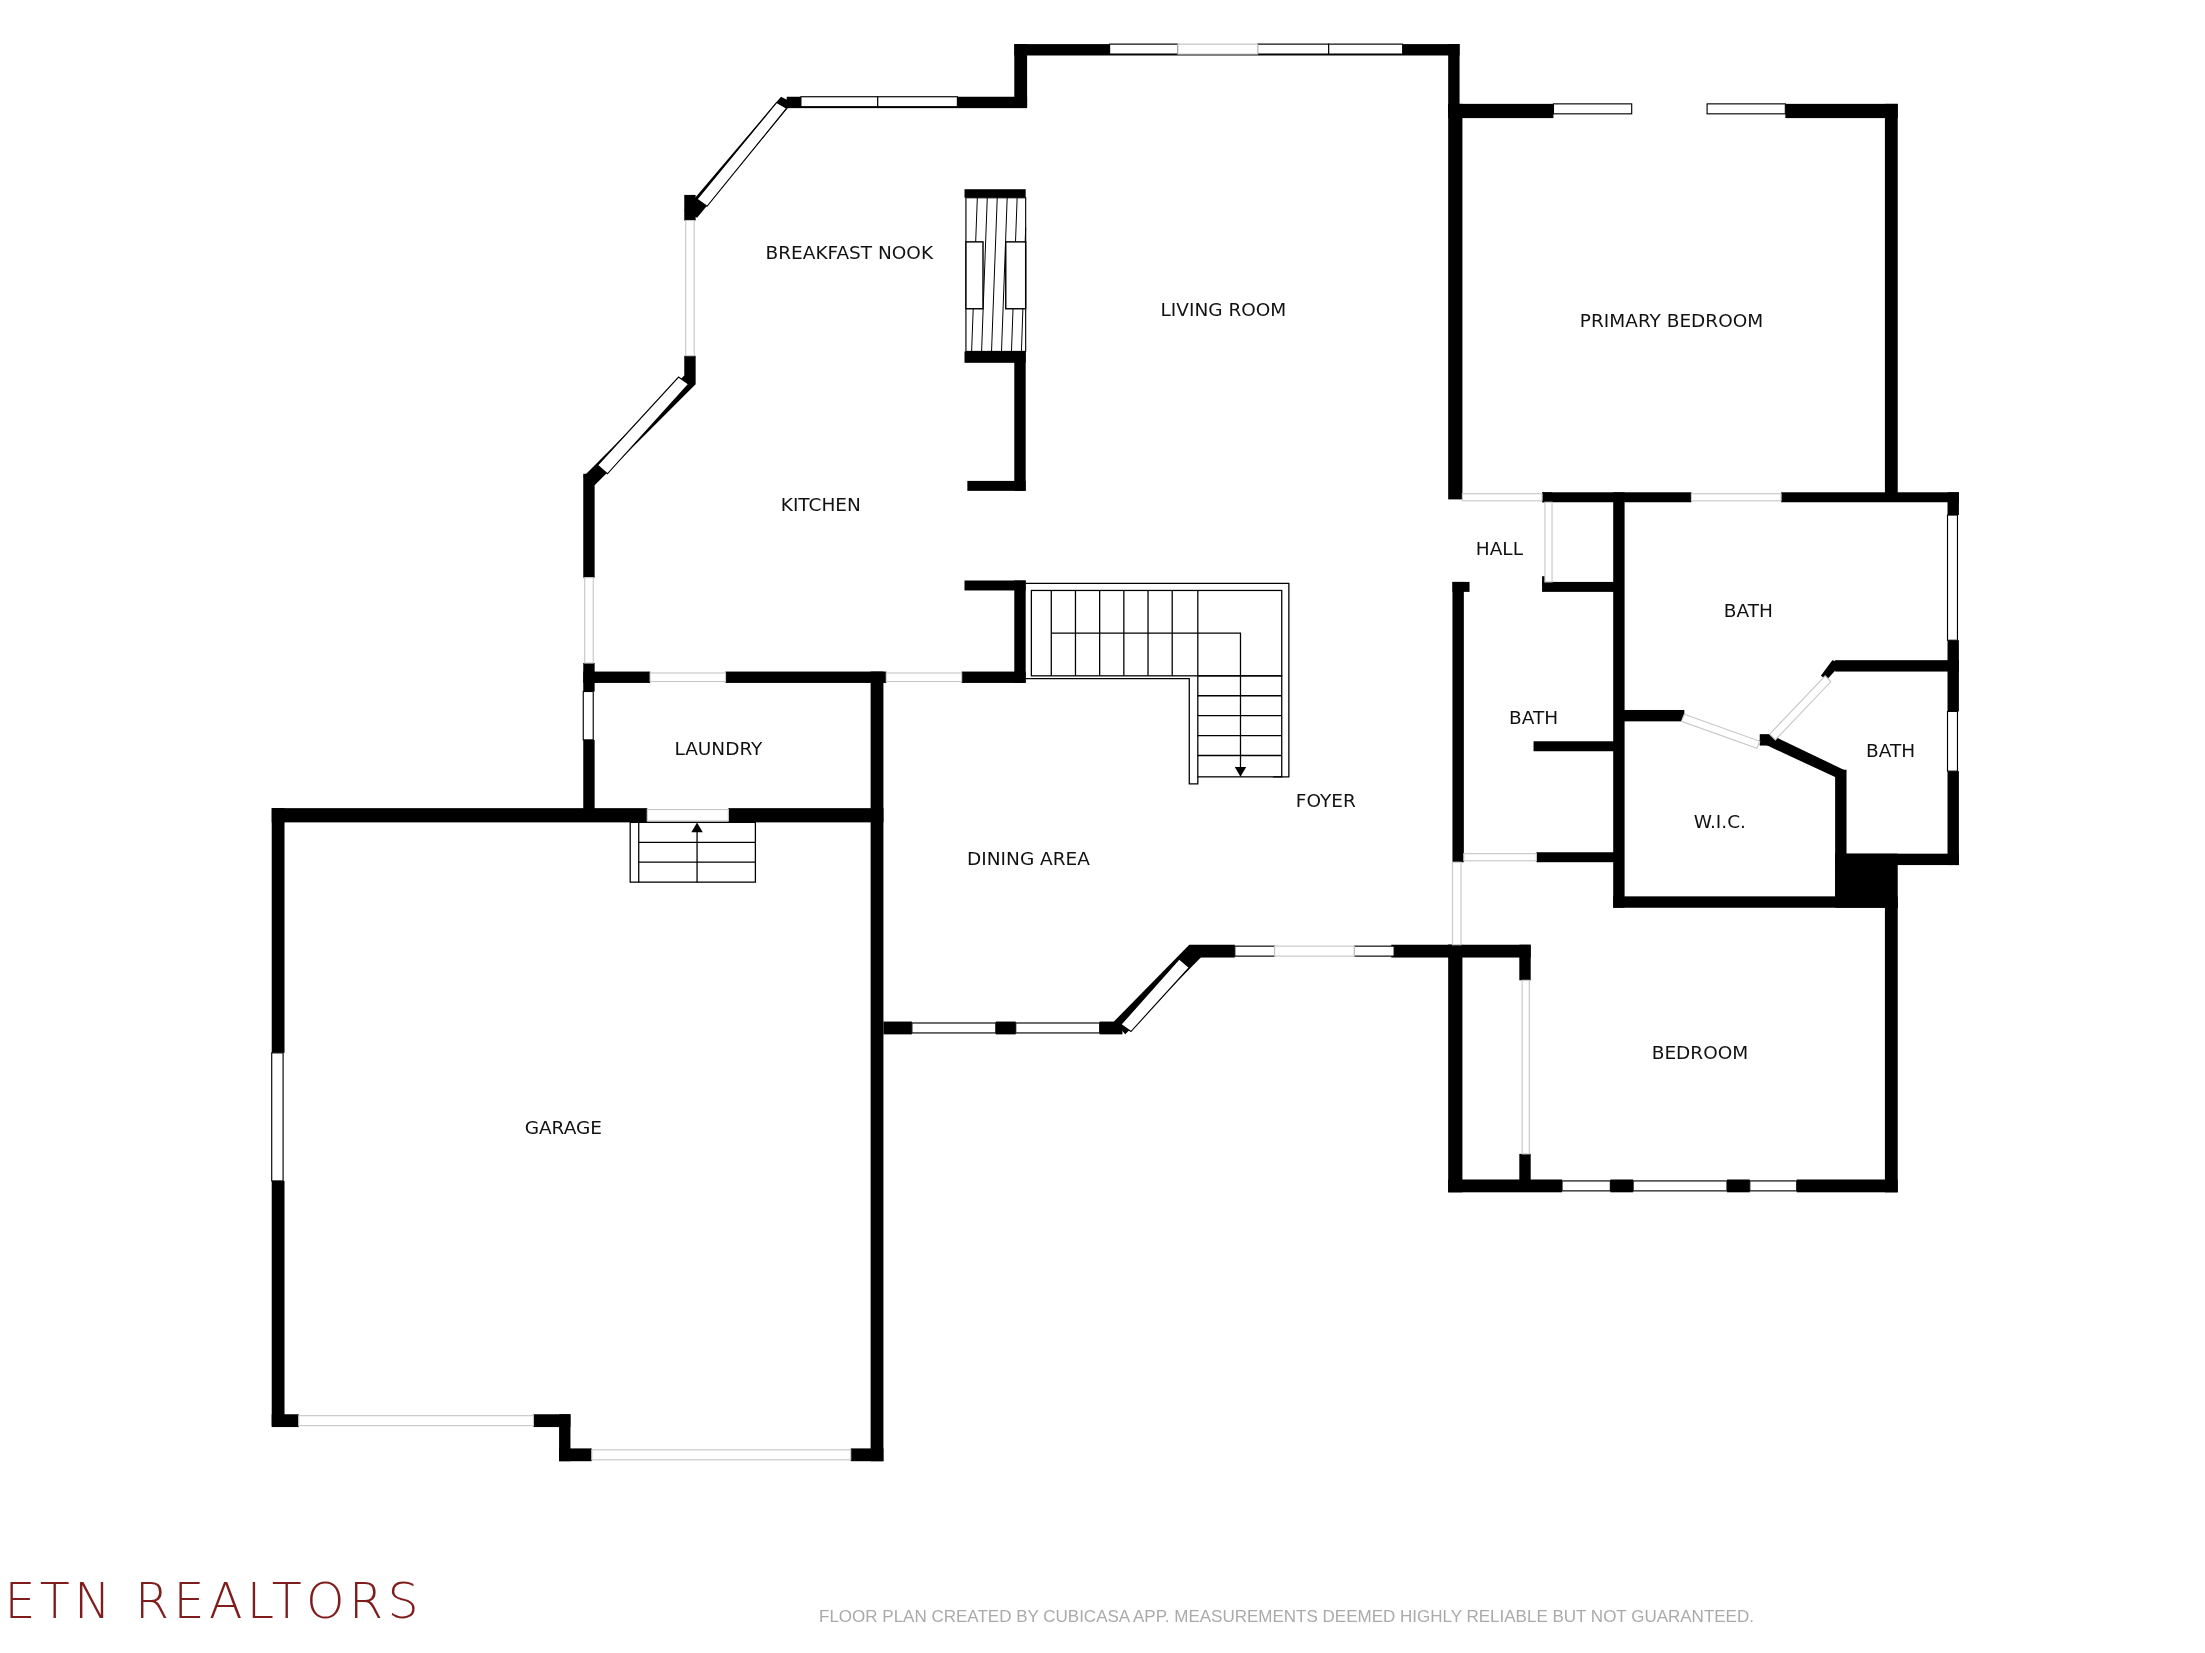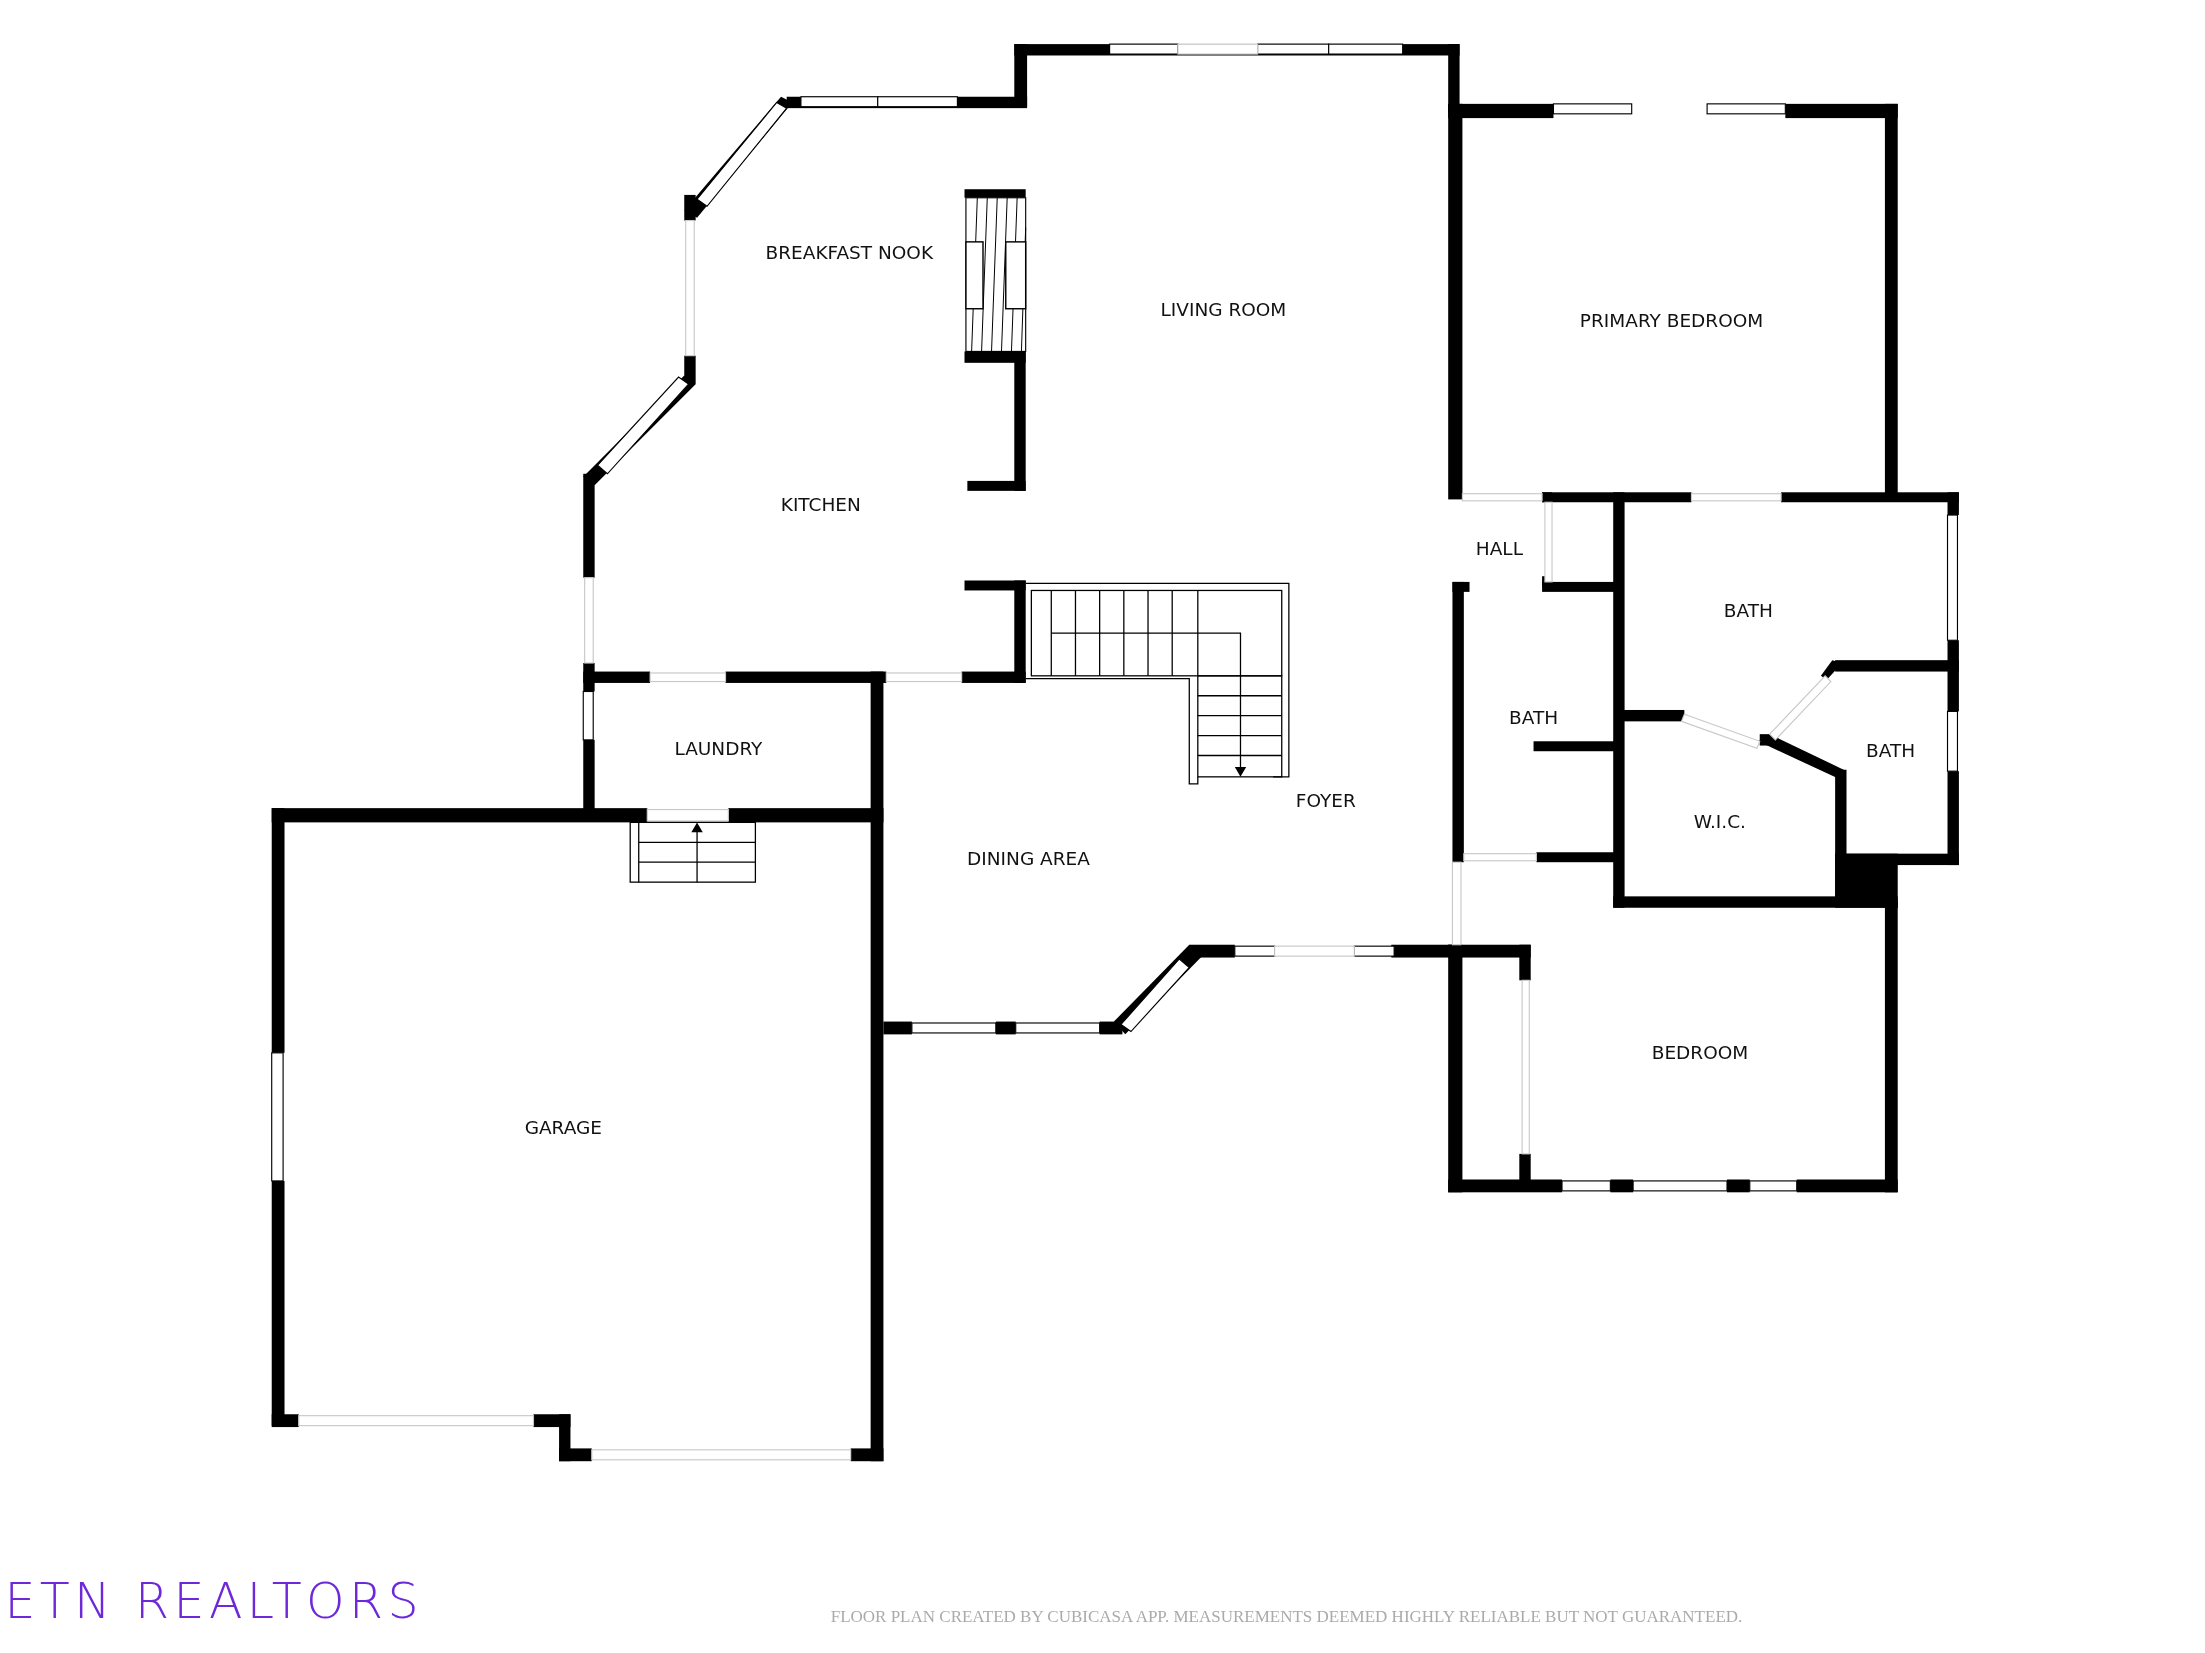--- a/index.html
+++ b/index.html
@@ -4,22 +4,22 @@
 <style>
   html, body { margin: 0; padding: 0; background: #ffffff; }
   body { width: 2205px; height: 1654px; position: relative; overflow: hidden; font-family: "Liberation Sans", sans-serif; }
   #plan { position: absolute; left: 0; top: 0; width: 2205px; height: 1654px; }
   .wall { fill: #000; }
   .wl { stroke: #000; fill: none; }
   .win { fill: #fff; stroke: #000; stroke-width: 0.8; }
   .door { fill: #fff; stroke: #c8c8c8; stroke-width: 0.8; }
   .stair { fill: none; stroke: #000; stroke-width: 0.9; }
   .room-label { font-family: "DejaVu Sans", sans-serif; font-size: 13px; fill: #111; text-anchor: middle; }
-  .brand { position: absolute; left: 4.4px; top: 1573px; font-family: "DejaVu Sans", sans-serif; font-weight: 100; font-size: 49px; letter-spacing: 4.4px; color: #6d28d9; -webkit-text-stroke: 0; }
-  .footer { position: absolute; left: 0; width: 2205px; text-align: center; top: 1607px; font-family: Liberation Serif, serif; font-size: 17px; color: #aaaaaa; padding-left: 368px; box-sizing: border-box; }
+  .brand { position: absolute; left: 4.4px; top: 1573px; font-family: "DejaVu Sans", sans-serif; font-weight: 100; font-size: 49px; letter-spacing: 4.4px; color: #7f1d1d; -webkit-text-stroke: 0; }
+  .footer { position: absolute; left: 0; width: 2205px; text-align: center; top: 1607px; font-family: Liberation Sans, sans-serif; font-size: 17px; color: #aaaaaa; padding-left: 368px; box-sizing: border-box; }
 </style>
 </head>
 <body>
 
 <svg id="plan" viewBox="0 0 1550 1162.5" preserveAspectRatio="none" xmlns="http://www.w3.org/2000/svg">
 
   <g>
 
     <rect class="wall" x="713" y="31" width="313" height="8"></rect>
     <rect class="wall" x="713" y="31" width="9" height="44"></rect>

